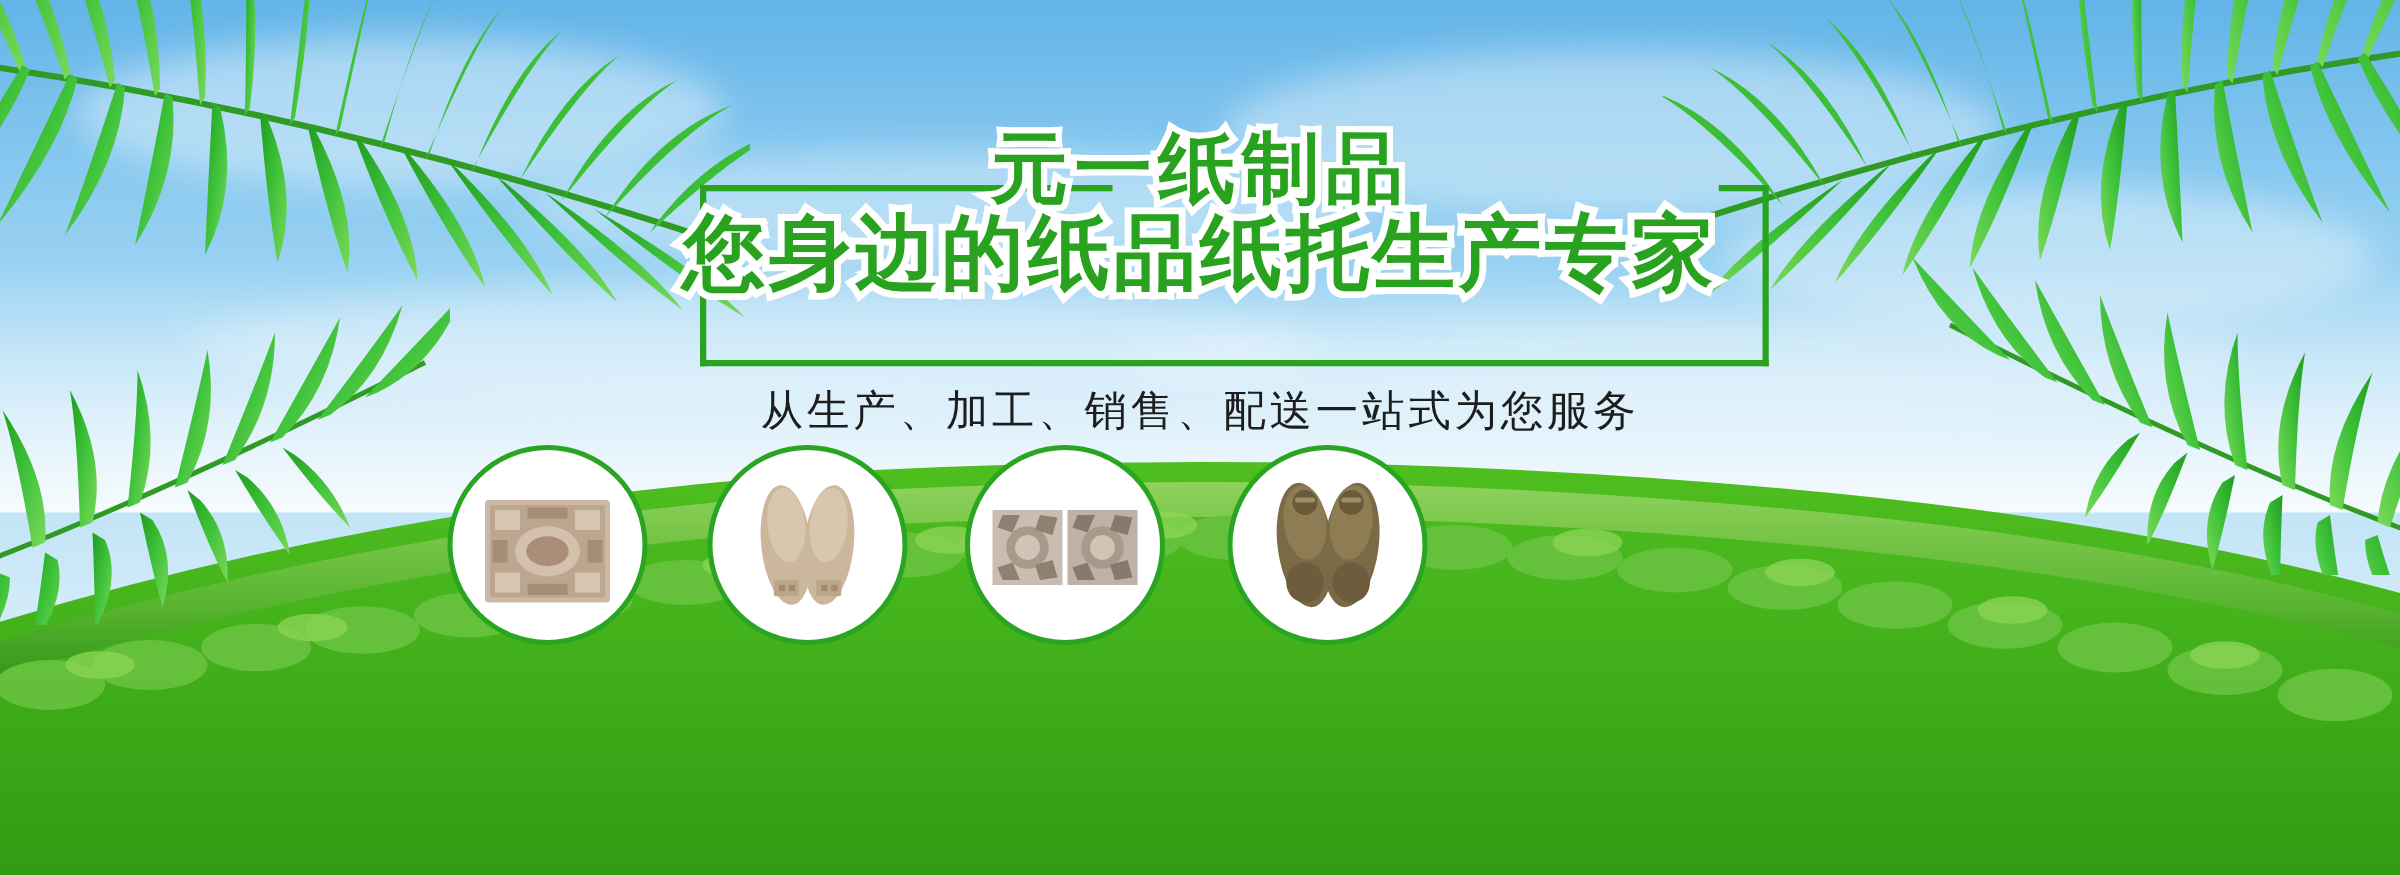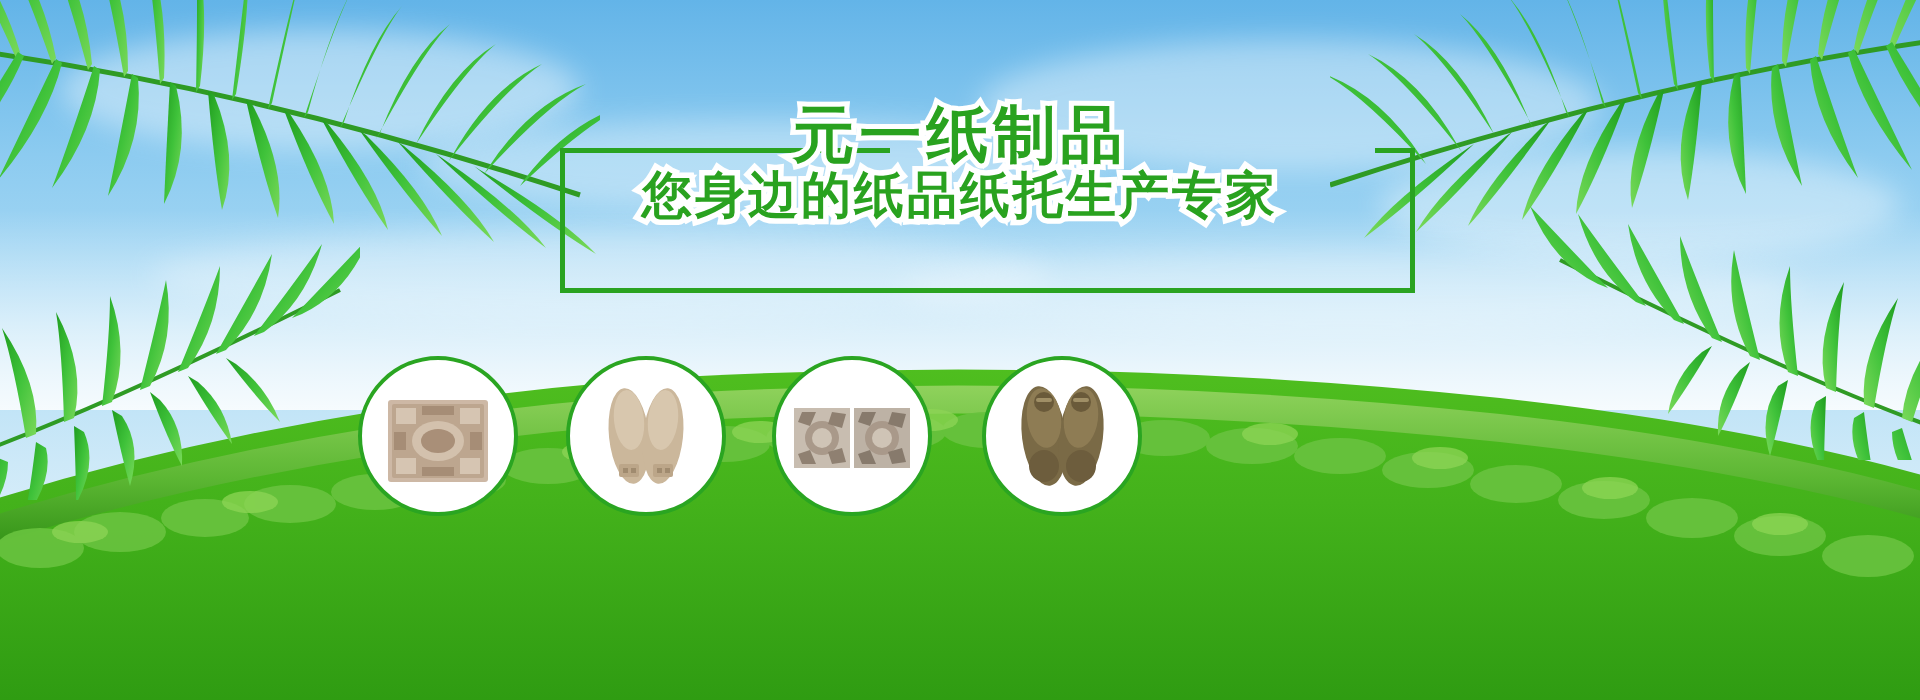--- a/index.html
+++ b/index.html
@@ -46,21 +46,21 @@
 
   .headline{position:absolute;left:0;top:0;width:1920px;text-align:center;}
   .hl-1{position:absolute;left:0;top:86px;width:1920px;text-align:center;
     font-family:"DejaVu Sans","Liberation Sans",sans-serif;
     font-size:62px;font-weight:bold;line-height:1;color:#29a21f;
     letter-spacing:5px;
     -webkit-text-stroke:10px #ffffff;paint-order:stroke fill;
     text-shadow:0 0 1px #fff;}
   .hl-2{position:absolute;left:0;top:152px;width:1920px;text-align:center;
     font-family:"DejaVu Sans","Liberation Sans",sans-serif;
-    font-size:50px;font-weight:bold;line-height:1;color:#29a21f;
+    font-size:66px;font-weight:bold;line-height:1;color:#29a21f;
     letter-spacing:3px;
     -webkit-text-stroke:11px #ffffff;paint-order:stroke fill;}
   .subtitle{position:absolute;left:0;top:288px;width:1920px;text-align:center;
     font-family:"DejaVu Sans","Liberation Serif",serif;
     font-size:34px;font-weight:400;color:#1d1d1d;letter-spacing:3px;}
 
   
   .circles{position:absolute;left:0;top:0;width:1920px;height:700px;}
   .pcircle{position:absolute;width:152px;height:152px;border-radius:50%;
     background:#ffffff;border:4px solid #2aa521;overflow:hidden;
@@ -349,20 +349,21 @@
       <div class="f-left"></div>
       <div class="f-right"></div>
       <div class="f-bottom"></div>
       <div class="f-top-left"></div>
       <div class="f-top-right"></div>
     </div>
     <div class="headline">
       <div class="hl-1">元一纸制品</div>
       <div class="hl-2">您身边的纸品纸托生产专家</div>
     </div>
+    <div class="subtitle">从生产、加工、销售、配送一站式为您服务</div>
   </div>
 
   <div class="circles">
 
     <div class="pcircle pc1">
       <svg class="pimg" viewBox="0 0 152 152">
         <rect x="26" y="40" width="100" height="82" rx="3" fill="#cdb8a5"></rect>
         <rect x="30" y="44" width="92" height="74" rx="2" fill="#bda68f"></rect>
         <ellipse cx="76" cy="81" rx="26" ry="20" fill="#d3c1ad"></ellipse>
         <ellipse cx="76" cy="81" rx="17" ry="12" fill="#a98f78"></ellipse>

